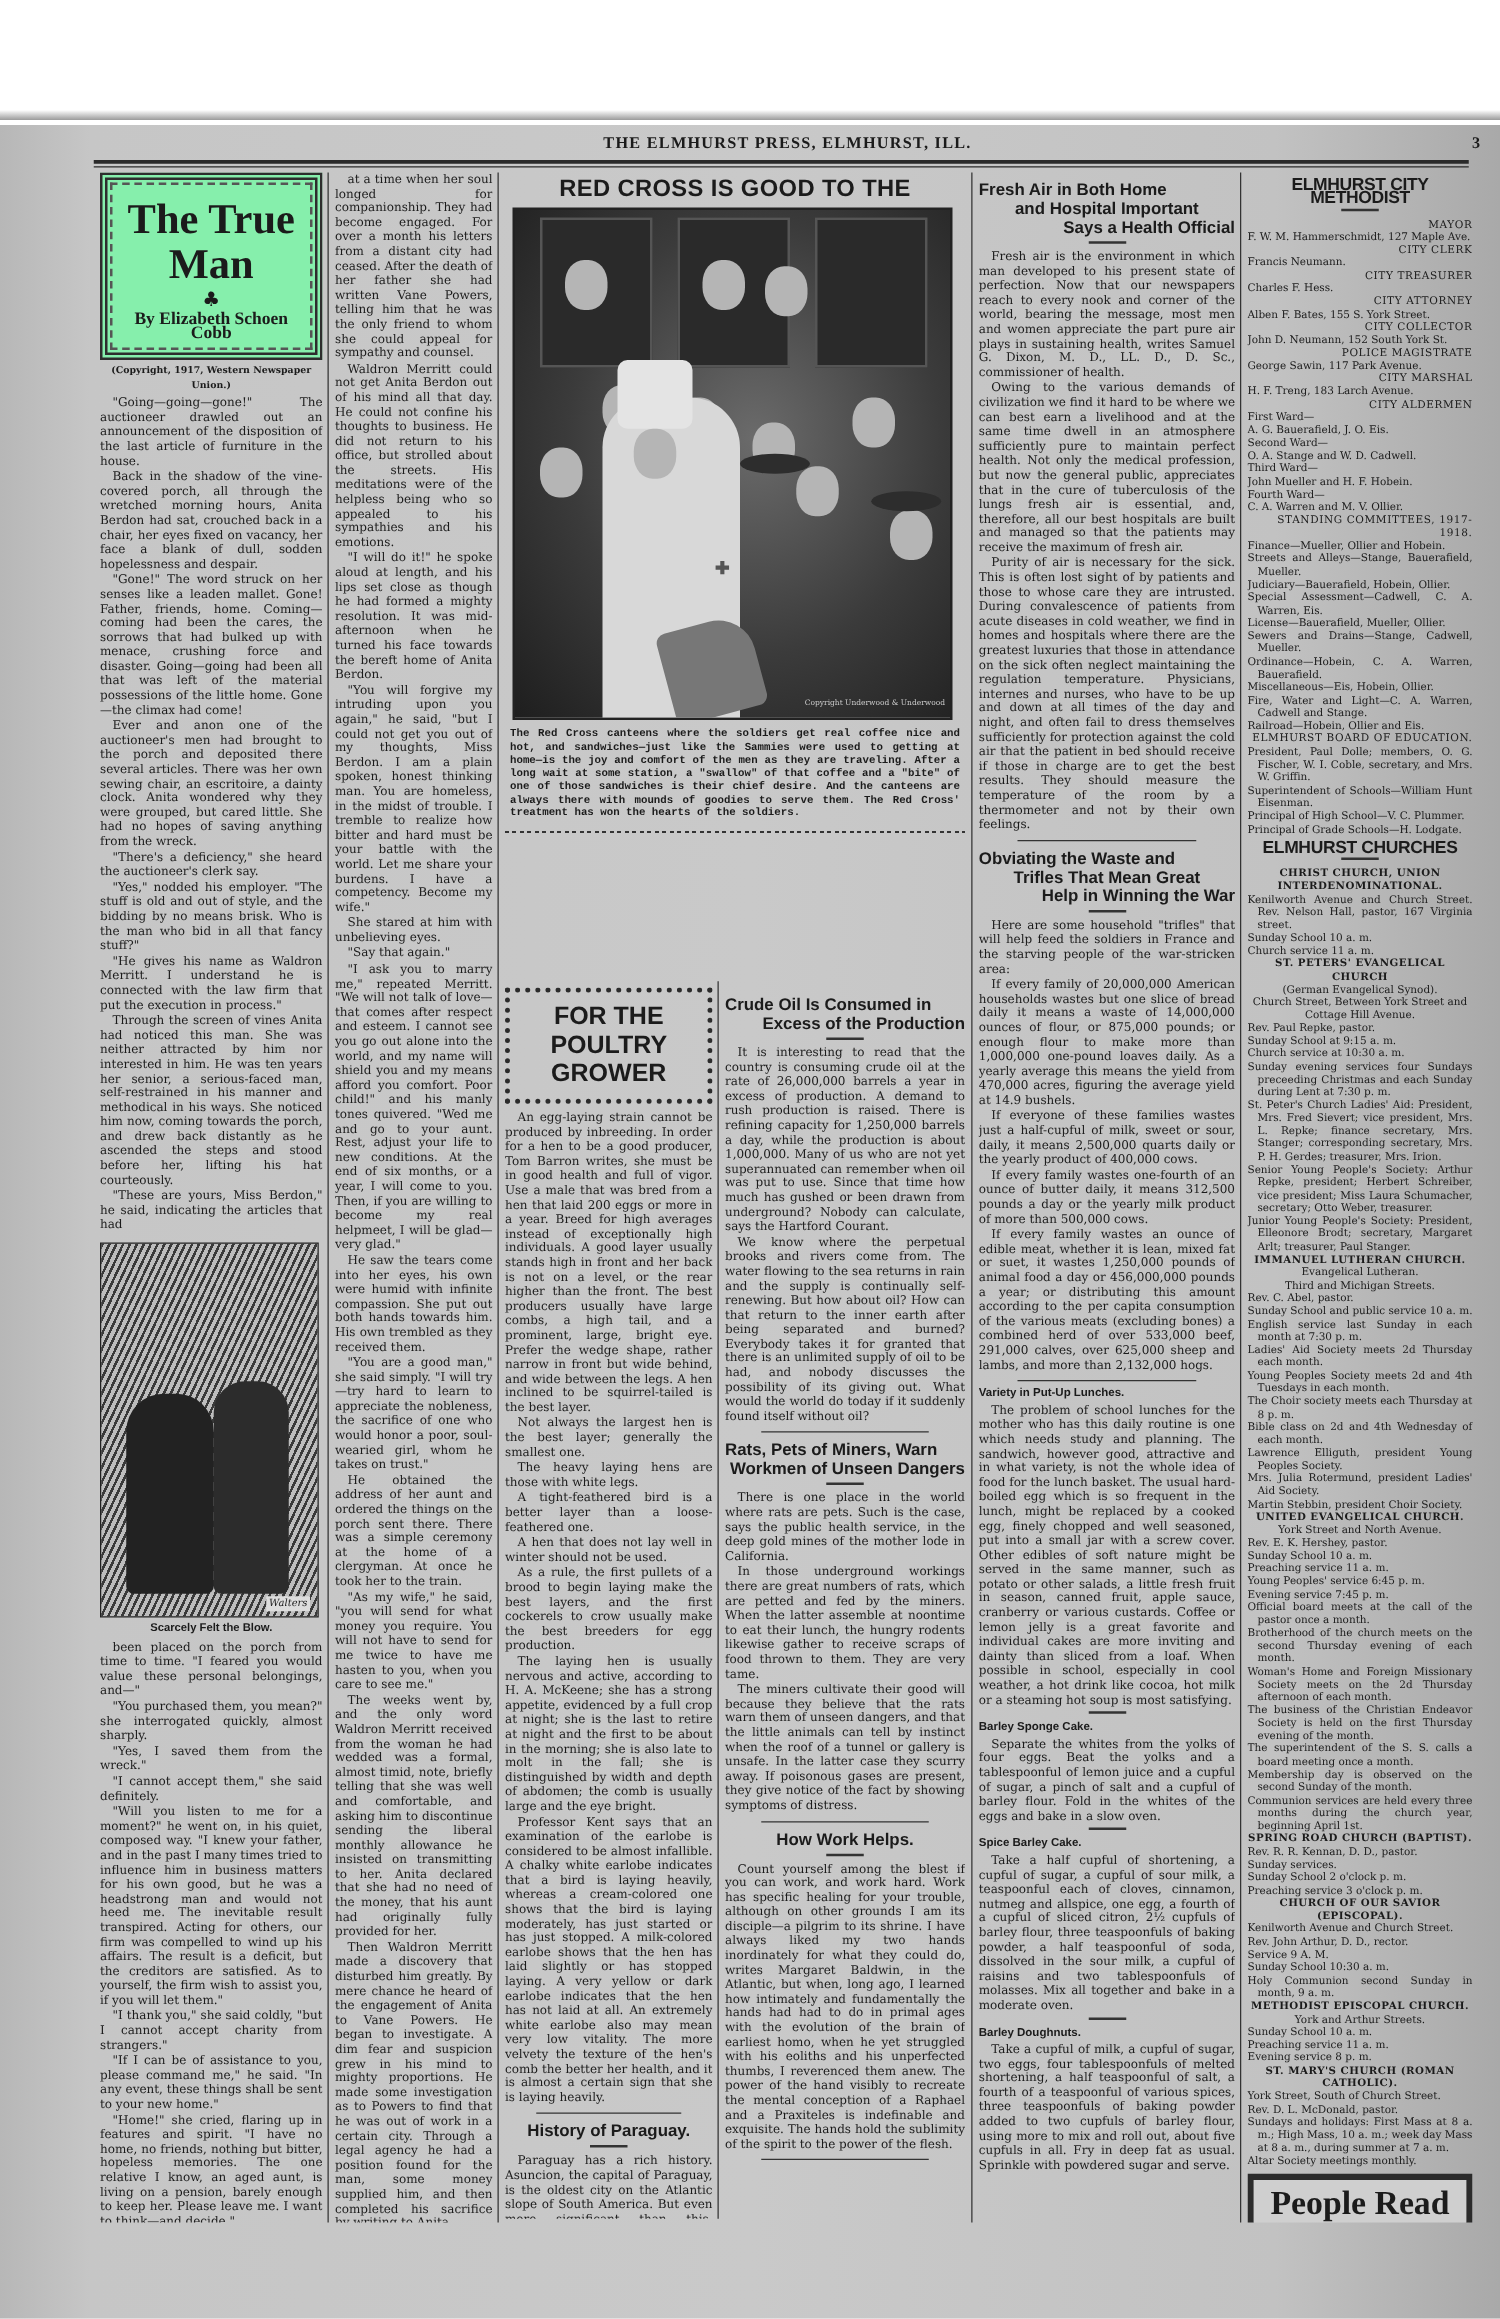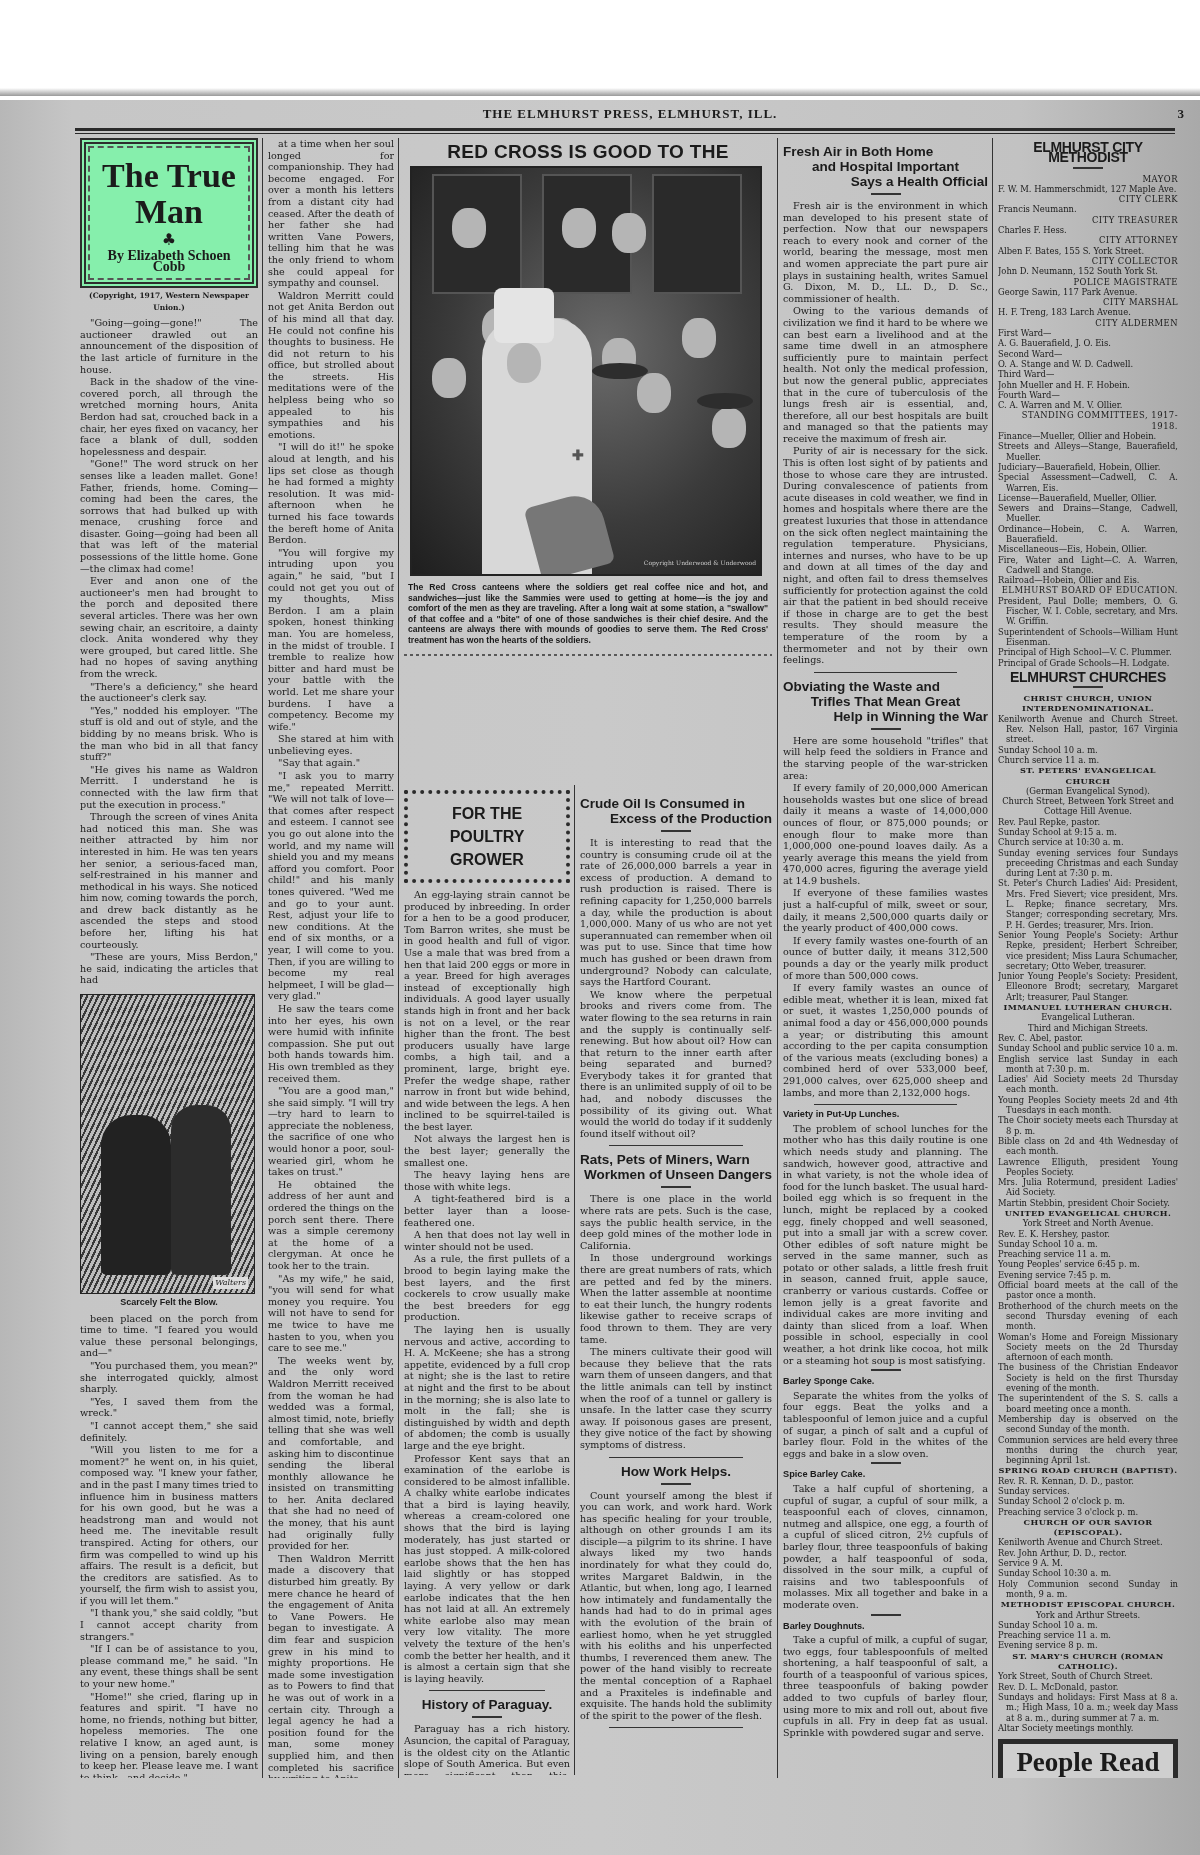--- a/index.html
+++ b/index.html
@@ -45,24 +45,24 @@
     background: radial-gradient(ellipse at 55% 45%, #6b6b6b 0%, #3b3b3b 55%, #1e1e1e 100%);
   }
   .photo .door { position: absolute; top: 6px; width: 90px; height: 120px; border: 2px solid #555; background: #2a2a2a; }
   .photo .face { position: absolute; width: 34px; height: 40px; background: #b5b5b5; border-radius: 45%; }
   .photo .hat { position: absolute; width: 56px; height: 16px; background: #2d2d2d; border-radius: 50%; }
   .photo .nurse { position: absolute; left: 70px; top: 150px; width: 110px; height: 260px; background: #d8d8d8; border-radius: 40px 40px 0 0; }
   .photo .veil { position: absolute; left: 82px; top: 120px; width: 60px; height: 55px; background: #e4e4e4; border-radius: 8px; }
   .photo .cross { position: absolute; left: 160px; top: 282px; font-size: 14px; color: #555; font-weight: bold; }
   .photo .pitcher { position: absolute; left: 120px; top: 330px; width: 75px; height: 75px; background: #777; border-radius: 8px 30px 8px 8px; transform: rotate(-15deg); }
   .photo .credit { position: absolute; right: 4px; bottom: 8px; font-size: 6px; color: #ccc; text-align: right; line-height: 7px; }
-  .photo-caption { font-family: Liberation Sans, sans-serif; font-weight: bold; font-size: 8.6px; line-height: 10.5px; text-align: justify; padding: 6px 4px 0; }
+  .photo-caption { font-family: Liberation Mono, monospace; font-weight: bold; font-size: 8.6px; line-height: 10.5px; text-align: justify; padding: 6px 4px 0; }
   .wavy { height: 8px; margin: 6px 0 4px; background: repeating-linear-gradient(90deg, #333 0 3px, transparent 3px 6px); clip-path: polygon(0 40%,100% 40%,100% 60%,0 60%); }
   .ornate-box { border: 4px dotted #2b2b2b; padding: 8px 6px; text-align: center; margin-bottom: 6px; }
-  .ornate-title { font-family: "Liberation Sans", sans-serif; font-weight: bold; font-size: 16px; line-height: 23px; }
+  .ornate-title { font-family: "Liberation Sans", sans-serif; font-weight: bold; font-size: 20px; line-height: 23px; }
   .sub-head { font-family: "Liberation Sans", sans-serif; font-weight: bold; font-size: 13.5px; line-height: 15px; margin: 6px 0 4px; }
   .sub-head.center { text-align: center; }
   .head-l1 { text-align: left; }
   .head-l2 { text-align: center; }
   .head-l3 { text-align: right; }
   .dash { width: 30px; height: 2px; background: #333; margin: 3px auto 5px; }
   .hr-sep { width: 70%; height: 1px; background: #333; margin: 6px auto 4px; }
   .boxed { border: 3px solid #2b2b2b; padding: 6px 8px; margin-top: 6px; }
   .recipe-title { text-align: left; font-family: "Liberation Sans", sans-serif; font-weight: bold; font-size: 9.2px; margin: 3px 0 2px; }
   .dir { font-size: 8.4px; line-height: 10.3px; }

